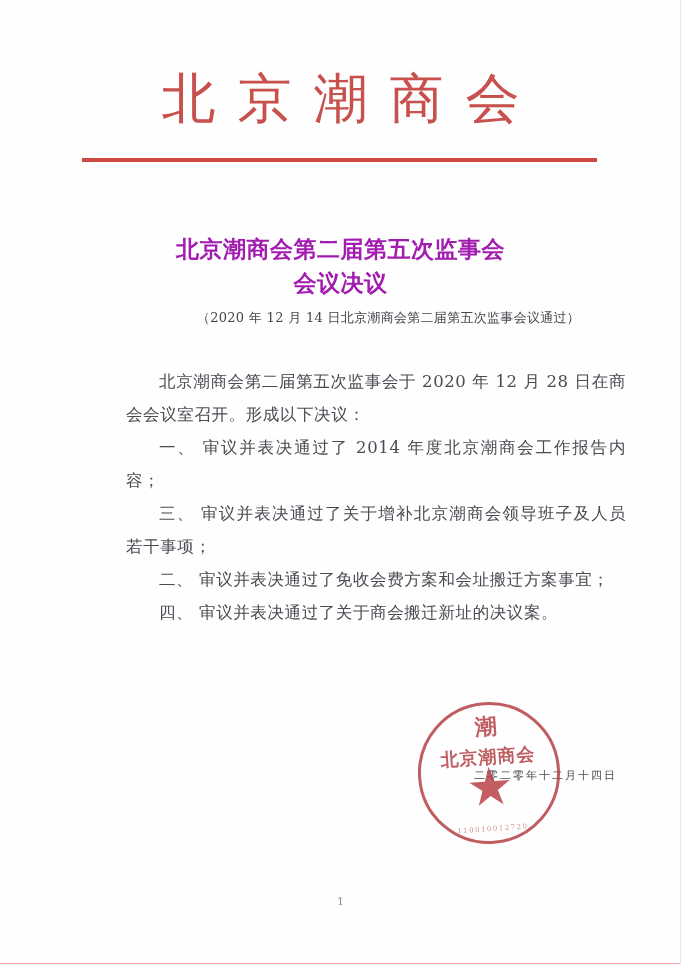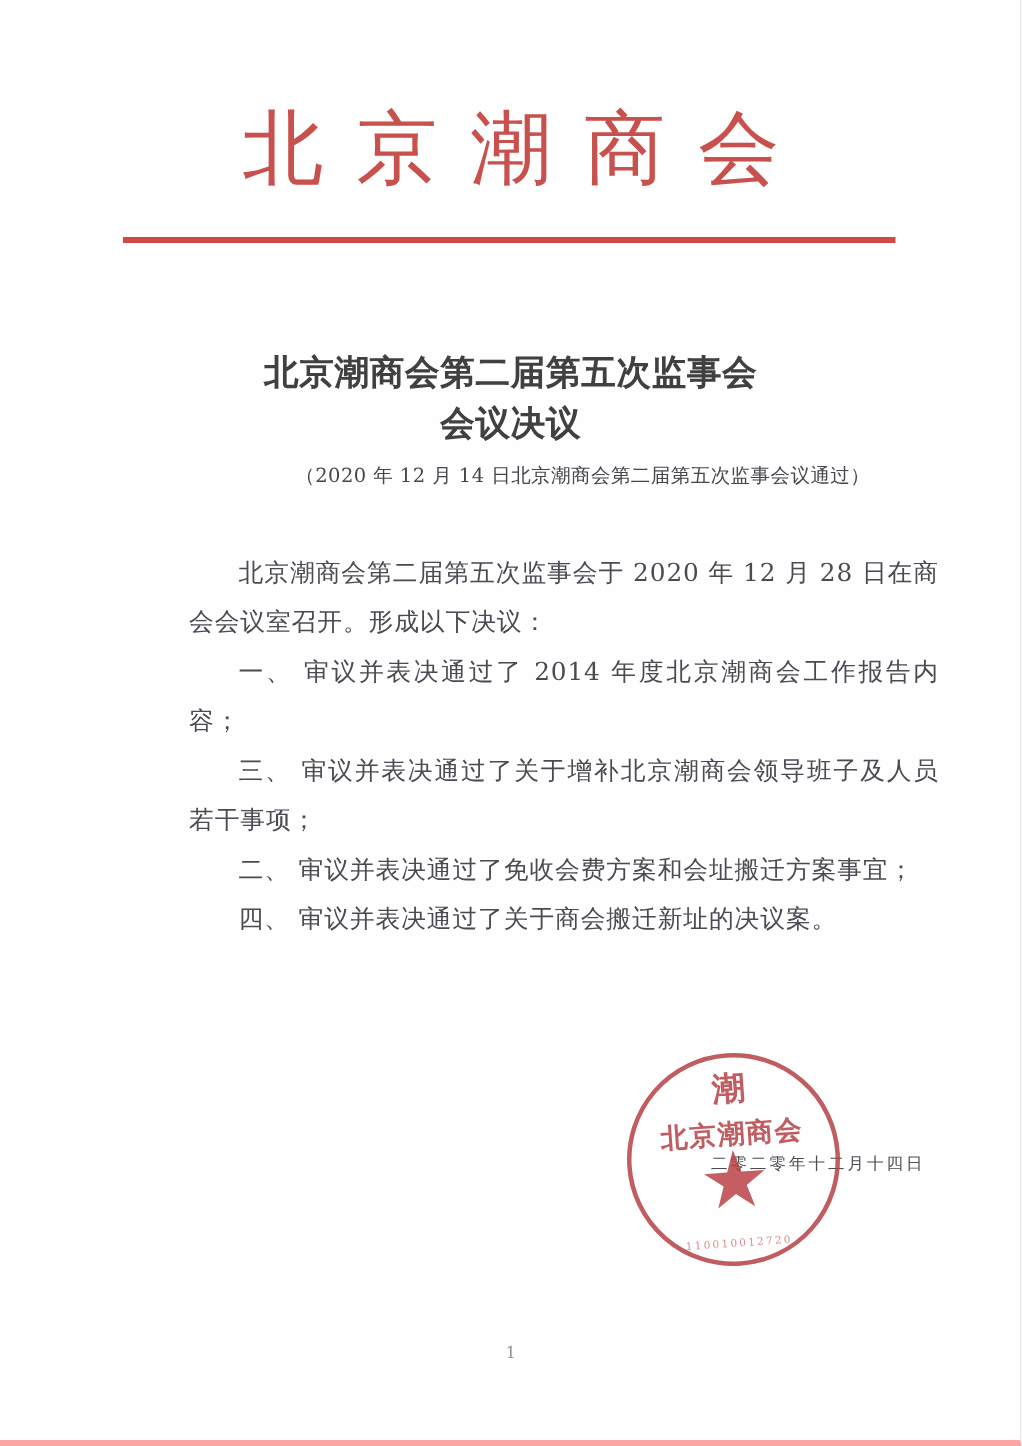--- a/index.html
+++ b/index.html
@@ -11,21 +11,21 @@
     font-family: "DejaVu Serif", "Liberation Serif", serif;
   }
   #page {
     position: relative;
     width: 681px;
     height: 964px;
     background: #fefefe;
     overflow: hidden;
     box-sizing: border-box;
     border-right: 1px solid #e9e9e9;
-    border-bottom: 4px solid #fca5a5;
+    border-bottom: 1px solid #fca5a5;
   }
   
   .letterhead {
     position: absolute;
     top: 68px;
     left: 0;
     width: 681px;
     text-align: center;
     color: #c8504d;
     font-family: "DejaVu Serif", "Liberation Serif", serif;
@@ -44,21 +44,21 @@
     height: 4px;
     background: #cf4a45;
   }
   
   .doc-title {
     position: absolute;
     top: 232px;
     left: 0;
     width: 681px;
     text-align: center;
-    color: #404040;
+    color: #a21caf;
     font-size: 23px;
     line-height: 34px;
     font-weight: bold;
     letter-spacing: 0.5px;
   }
   .doc-title .line2 {
     display: block;
   }
   .doc-subtitle {
     position: absolute;

